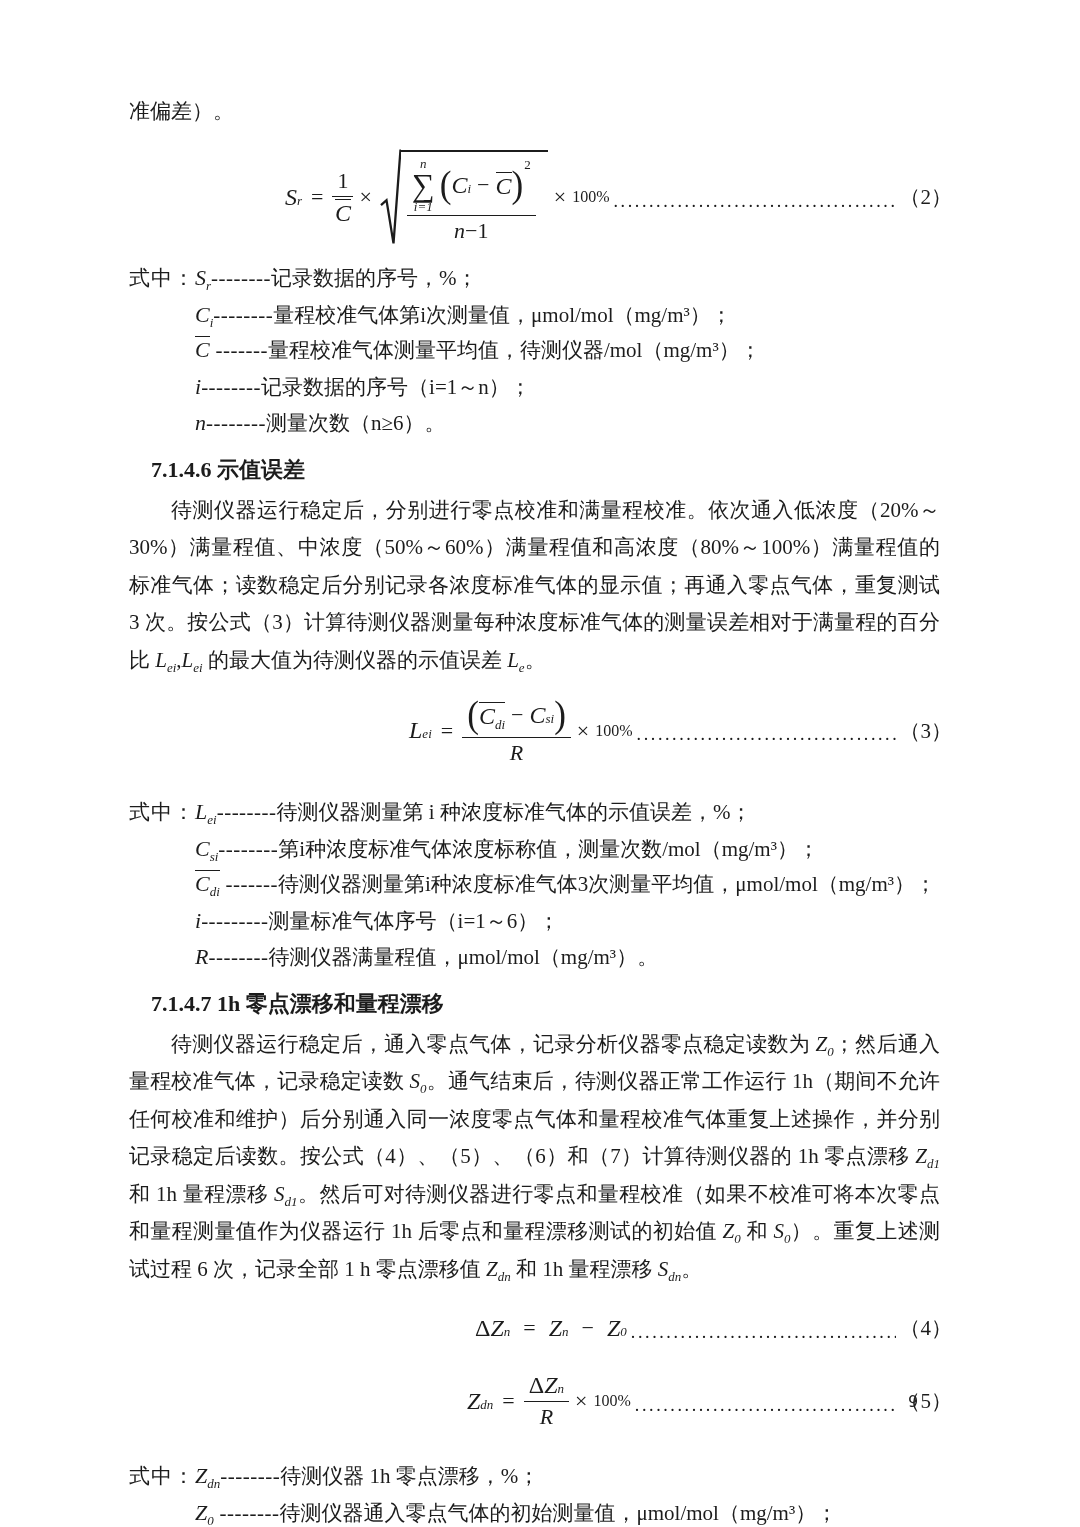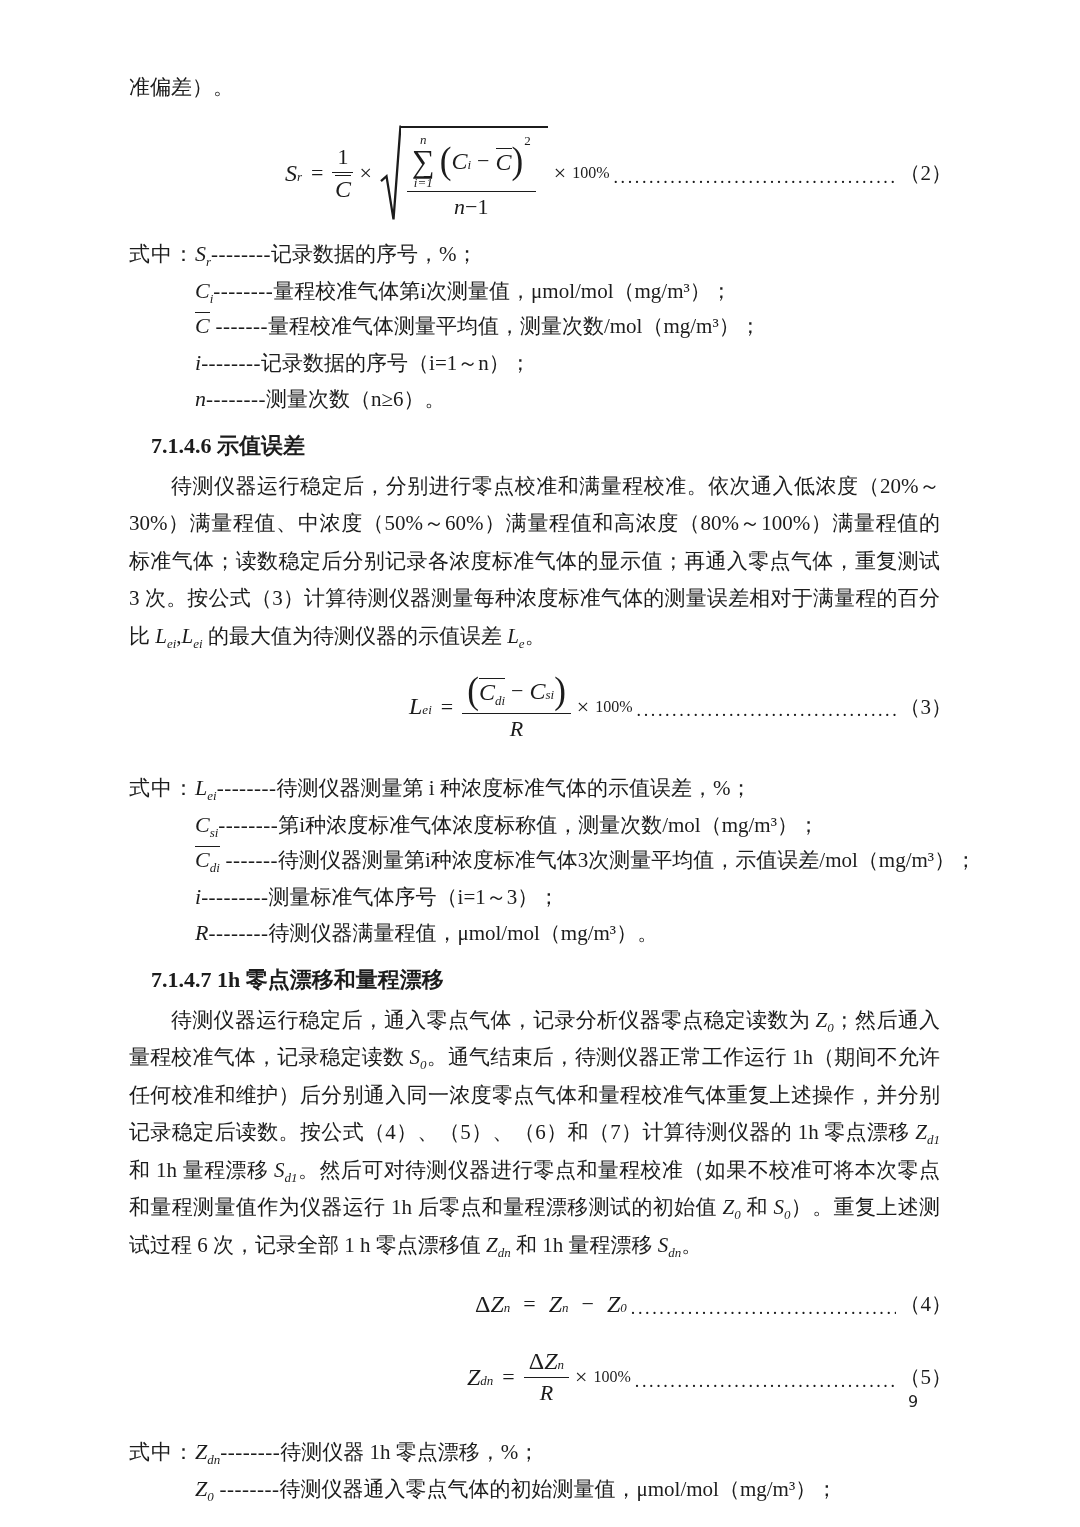--- a/index.html
+++ b/index.html
@@ -2,21 +2,21 @@
 <html><head>
 <meta charset="utf-8">
 <style>
   html,body{margin:0;padding:0;}
   body{
     width:1080px;height:1527px;position:relative;background:#ffffff;
     font-family:"Liberation Serif","DejaVu Serif",serif;color:#1c1c1c;
     overflow:hidden;
   }
   .content{position:absolute;left:129px;top:0;width:823px;}
-  .intro{padding-top:72px;font-size:21px;line-height:30px;}
+  .intro{padding-top:96px;font-size:21px;line-height:30px;}
   .para{font-size:21px;line-height:37.5px;text-align:justify;text-indent:2em;margin:6px 12px 0 0;}
   .heading{font-size:22px;font-weight:bold;margin-top:12px;line-height:32px;margin-left:22px;}
   i{font-style:italic;}
   sub{font-size:13px;font-style:italic;line-height:0;}
   .mvar-inline sub{font-size:13px;}
   
   .formula-row{display:flex;align-items:center;font-size:22px;}
   .expr{display:inline-flex;align-items:center;white-space:nowrap;}
   .expr .op{margin:0 9px;}
   .expr .op.tight{margin:0 6px;}
@@ -102,21 +102,21 @@
       <span class="op tight">×</span>
       <span class="pct">100%</span>
     </span>
     <span class="dots">................................................</span>
     <span class="flabel">（2）</span>
   </div>
 
   <div class="defs" id="defs2" style="margin-top:14px;">
       <div class="def-item first"><span class="def-label">式中：</span><span class="def-var"><i>S</i><sub>r</sub></span><span class="def-dashes">--------</span><span class="def-desc">记录数据的序号，%；</span></div>
       <div class="def-item"><span class="def-var"><i>C</i><sub>i</sub></span><span class="def-dashes">--------</span><span class="def-desc">量程校准气体第i次测量值，μmol/mol（mg/m³）；</span></div>
-      <div class="def-item"><span class="def-var ovl"><i>C</i></span><span class="def-dashes"> -------</span><span class="def-desc">量程校准气体测量平均值，测量次数/mol（mg/m³）；</span></div>
+      <div class="def-item"><span class="def-var ovl"><i>C</i></span><span class="def-dashes"> -------</span><span class="def-desc">量程校准气体测量平均值，待测仪器/mol（mg/m³）；</span></div>
       <div class="def-item"><span class="def-var"><i>i</i></span><span class="def-dashes">--------</span><span class="def-desc">记录数据的序号（i=1～n）；</span></div>
       <div class="def-item"><span class="def-var"><i>n</i></span><span class="def-dashes">--------</span><span class="def-desc">测量次数（n≥6）。</span></div>
     </div>
 
   <div class="heading">7.1.4.6 示值误差</div>
 
   <p class="para">待测仪器运行稳定后，分别进行零点校准和满量程校准。依次通入低浓度（20%～30%）满量程值、中浓度（50%～60%）满量程值和高浓度（80%～100%）满量程值的标准气体；读数稳定后分别记录各浓度标准气体的显示值；再通入零点气体，重复测试 3 次。按公式（3）计算待测仪器测量每种浓度标准气体的测量误差相对于满量程的百分比 <span class="mvar-inline"><i>L</i><sub>ei</sub></span>,<span class="mvar-inline"><i>L</i><sub>ei</sub></span> 的最大值为待测仪器的示值误差 <span class="mvar-inline"><i>L</i><sub>e</sub></span>。</p>
 
   <div class="formula-row" id="f3row" style="padding-left:280px;margin-top:16px;margin-bottom:4px;">
     <span class="expr">
@@ -143,22 +143,22 @@
       <span class="op tight">×</span>
       <span class="pct">100%</span>
     </span>
     <span class="dots">................................................</span>
     <span class="flabel">（3）</span>
   </div>
 
   <div class="defs" id="defs3" style="margin-top:28px;">
       <div class="def-item first"><span class="def-label">式中：</span><span class="def-var"><i>L</i><sub>ei</sub></span><span class="def-dashes">--------</span><span class="def-desc">待测仪器测量第 i 种浓度标准气体的示值误差，%；</span></div>
       <div class="def-item"><span class="def-var"><i>C</i><sub>si</sub></span><span class="def-dashes">--------</span><span class="def-desc">第i种浓度标准气体浓度标称值，测量次数/mol（mg/m³）；</span></div>
-      <div class="def-item"><span class="def-var ovl"><i>C</i><sub>di</sub></span><span class="def-dashes"> -------</span><span class="def-desc">待测仪器测量第i种浓度标准气体3次测量平均值，示值误差/mol（mg/m³）；</span></div>
-      <div class="def-item"><span class="def-var"><i>i</i></span><span class="def-dashes">---------</span><span class="def-desc">测量标准气体序号（i=1～3）；</span></div>
+      <div class="def-item"><span class="def-var ovl"><i>C</i><sub>di</sub></span><span class="def-dashes"> -------</span><span class="def-desc">待测仪器测量第i种浓度标准气体3次测量平均值，μmol/mol（mg/m³）；</span></div>
+      <div class="def-item"><span class="def-var"><i>i</i></span><span class="def-dashes">---------</span><span class="def-desc">测量标准气体序号（i=1～6）；</span></div>
       <div class="def-item"><span class="def-var"><i>R</i></span><span class="def-dashes">--------</span><span class="def-desc">待测仪器满量程值，μmol/mol（mg/m³）。</span></div>
     </div>
 
   <div class="heading">7.1.4.7 1h 零点漂移和量程漂移</div>
 
   <p class="para">待测仪器运行稳定后，通入零点气体，记录分析仪器零点稳定读数为 <span class="mvar-inline"><i>Z</i><sub>0</sub></span>；然后通入量程校准气体，记录稳定读数 <span class="mvar-inline"><i>S</i><sub>0</sub></span>。通气结束后，待测仪器正常工作运行 1h（期间不允许任何校准和维护）后分别通入同一浓度零点气体和量程校准气体重复上述操作，并分别记录稳定后读数。按公式（4）、（5）、（6）和（7）计算待测仪器的 1h 零点漂移 <span class="mvar-inline"><i>Z</i><sub>d1</sub></span> 和 1h 量程漂移 <span class="mvar-inline"><i>S</i><sub>d1</sub></span>。然后可对待测仪器进行零点和量程校准（如果不校准可将本次零点和量程测量值作为仪器运行 1h 后零点和量程漂移测试的初始值 <span class="mvar-inline"><i>Z</i><sub>0</sub></span> 和 <span class="mvar-inline"><i>S</i><sub>0</sub></span>）。重复上述测试过程 6 次，记录全部 1 h 零点漂移值 <span class="mvar-inline"><i>Z</i><sub>dn</sub></span> 和 1h 量程漂移 <span class="mvar-inline"><i>S</i><sub>dn</sub></span>。</p>
 
   <div class="formula-row" id="f4row" style="padding-left:346px;margin-top:26px;">
     <span class="expr">
       <span style="font-size:24px;">Δ</span>

